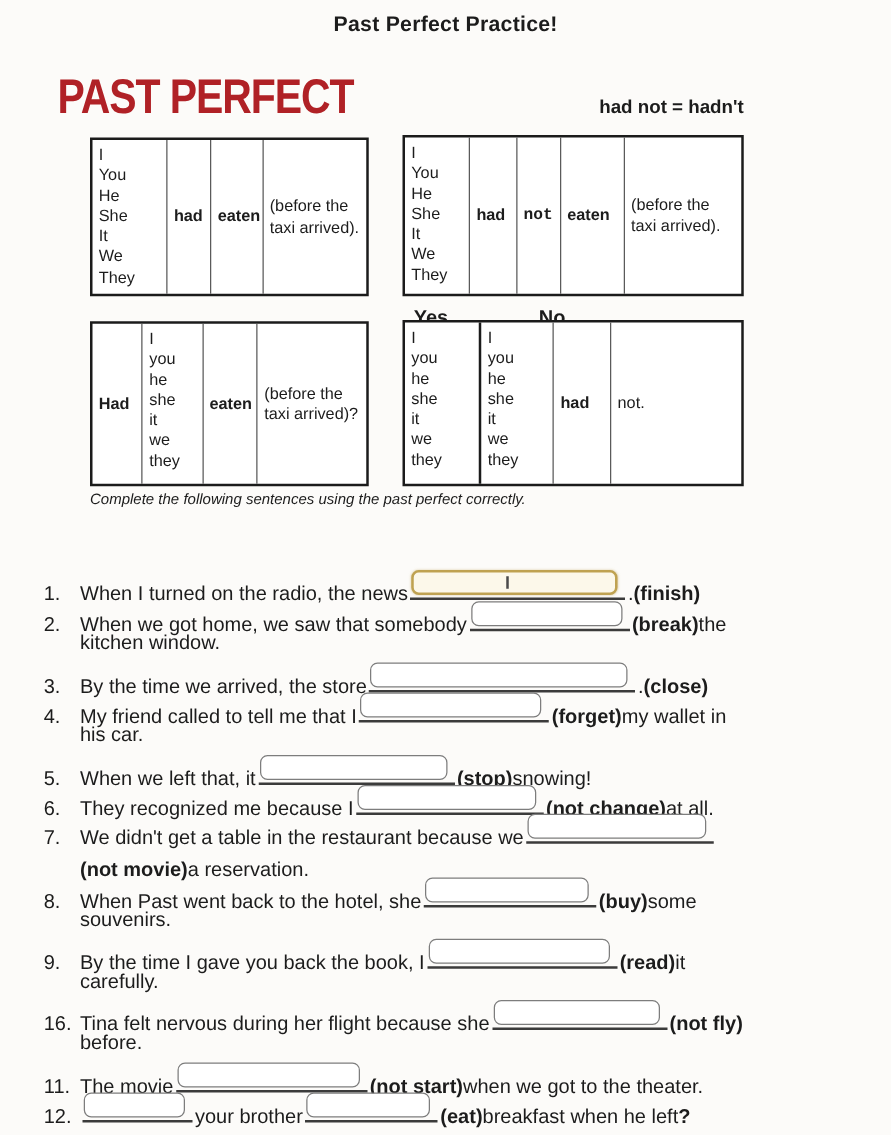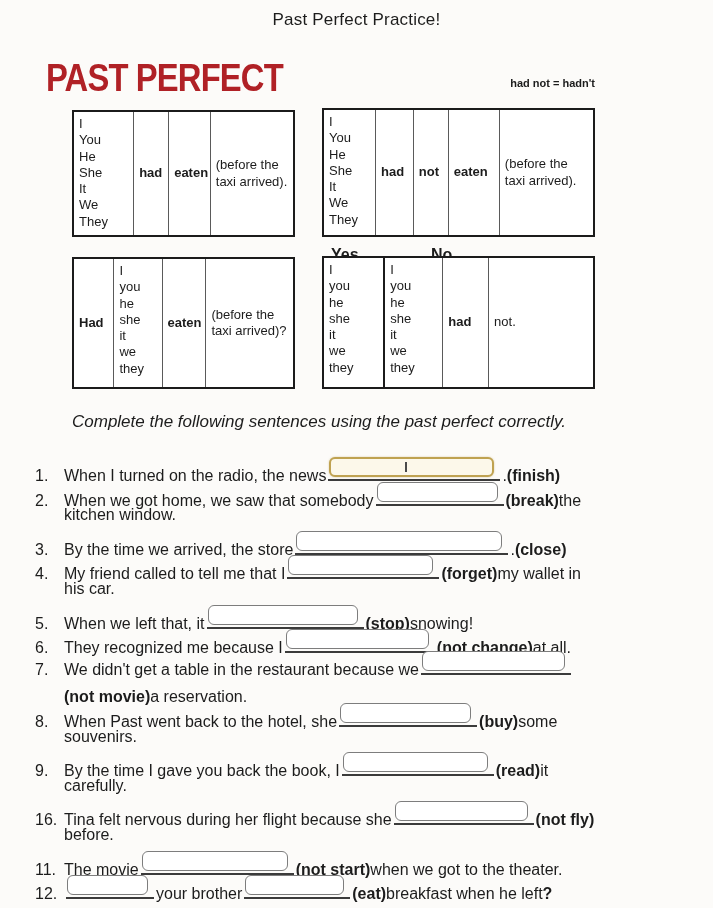--- a/index.html
+++ b/index.html
@@ -8,29 +8,29 @@
     font-family:"Liberation Sans", sans-serif;
     background:#fcfbf9;
     color:#1c1c1c;
     position:relative;
     overflow:hidden;
   }
   .abs { position:absolute; }
 
   .title {
     top:10px; left:0; width:713px; text-align:center;
-    font-size:17px; font-weight:normal; letter-spacing:.2px;
+    font-size:17px; font-weight:bold; letter-spacing:.2px;
   }
   .red-heading {
     left:46px; top:56px;
     font-size:39px; font-weight:bold; color:#b02126;
     letter-spacing:-1px; transform:scaleX(.84); transform-origin:left top;
     white-space:nowrap;
   }
-  .contraction { top:77px; right:118px; font-size:11px; font-weight:bold; }
+  .contraction { top:77px; right:118px; font-size:15px; font-weight:bold; }
 
   .gtable {
     display:flex; background:#fff;
     border:2px solid #1b1b1b;
   }
   .gtable .cell {
     display:flex; align-items:center;
     padding:3px 5px;
     font-size:13px; line-height:16.3px;
     white-space:pre-line;
@@ -44,21 +44,21 @@
 
   .tbl-aff { left:72px;  top:110px; width:223px; height:127px; }
   .tbl-neg { left:322px; top:108px; width:273px; height:129px; }
   .tbl-q   { left:72px;  top:257px; width:223px; height:132px; }
   .tbl-sa  { left:322px; top:256px; width:273px; height:133px; }
 
   .yesno-label { top:246px; font-size:16px; font-weight:bold; }
   .yes-label { left:331px; }
   .no-label  { left:431px; }
 
-  .instruction { left:72px; top:412px; font-size:17px; font-style:italic;text-align:center; }
+  .instruction { left:72px; top:392px; font-size:12px; font-style:italic;text-align:center; }
 
   .exercises { left:35px; top:457px; width:668px; }
   .exrow {
     display:flex; align-items:baseline;
     height:24.6px; white-space:nowrap;
     font-size:16px;
   }
   .exrow .num { display:inline-block; width:29px; flex:0 0 29px; }
   .exrow .t  { }
   .exrow .bd { font-weight:bold;margin-top:10px; }
@@ -108,21 +108,21 @@
   </div>
 <div class="abs gtable tbl-neg">
     <div class="cell subj" style="width: 19%;">I
 You
 He
 She
 It
 We
 They</div>
     <div class="cell b" style="width: 14%;">had</div>
-    <div class="cell b" style="width: 13%;">not</div>
+    <div class="cell b" style="width: 13%; font-family: Liberation Mono, monospace;">not</div>
     <div class="cell b" style="width: 19%;">eaten</div>
     <div class="cell" style="width: 35%;">(before the taxi arrived).</div>
   </div>
 <div class="abs gtable tbl-q">
     <div class="cell b" style="width: 18%;">Had</div>
     <div class="cell subj" style="width: 22%;">I
 you
 he
 she
 it

